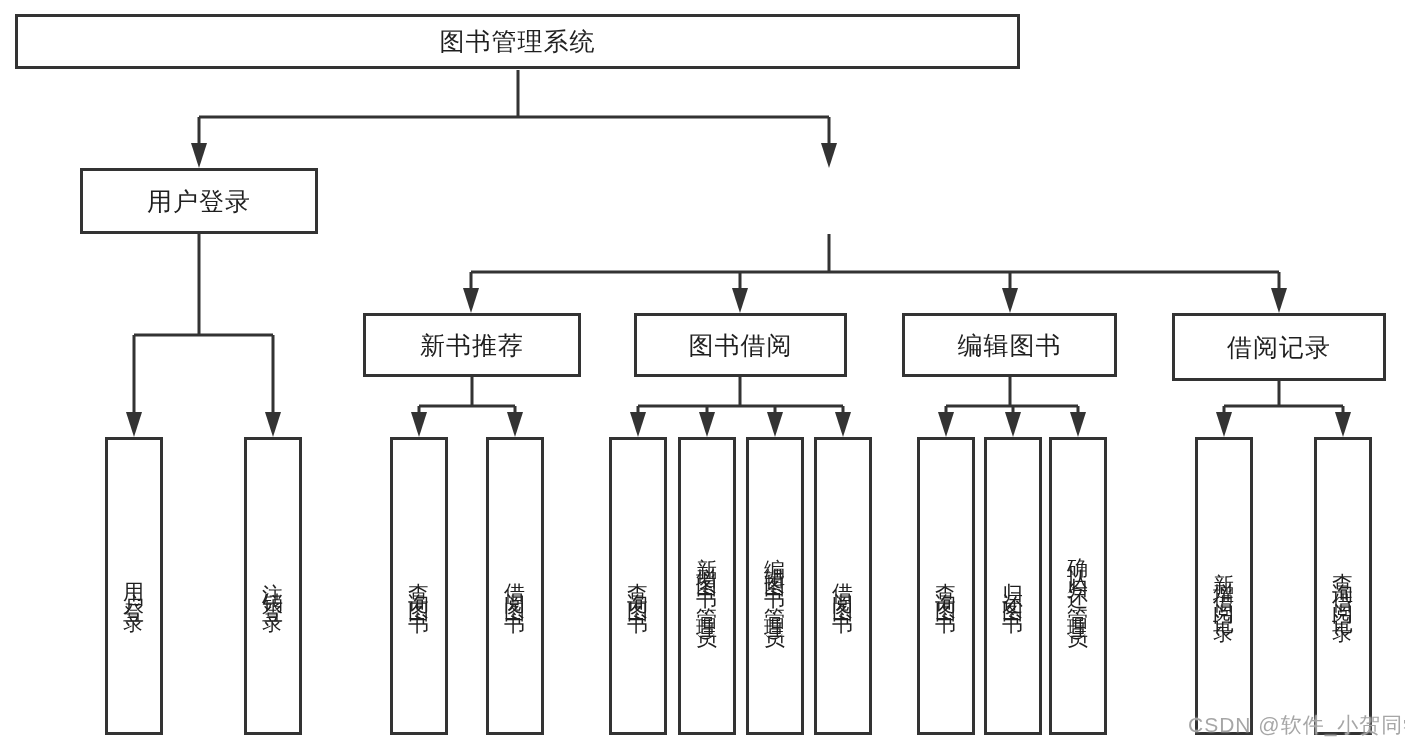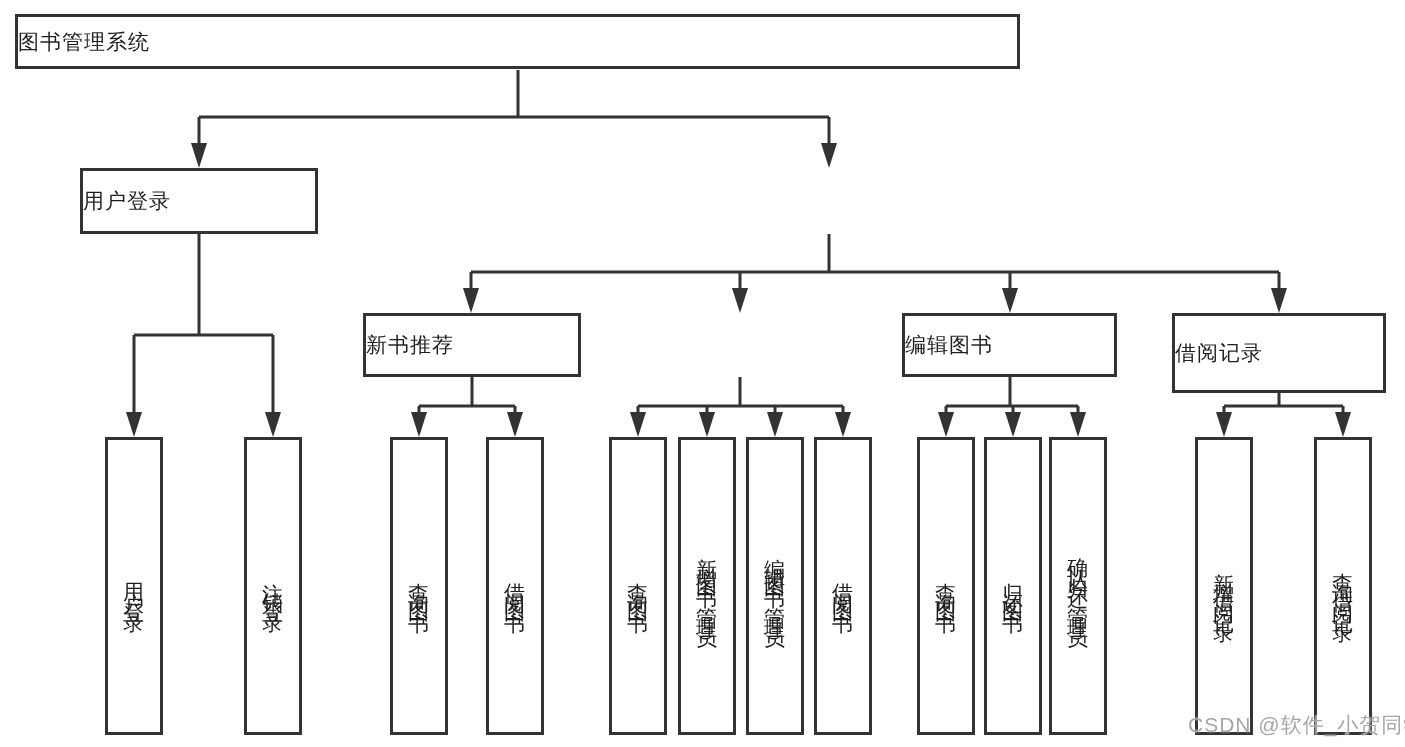--- a/index.html
+++ b/index.html
@@ -9,22 +9,22 @@
     background:#ffffff;
     font-family:"Liberation Sans",sans-serif;
     overflow:hidden;
   }
   .connectors{position:absolute;left:0;top:0;z-index:1;}
   .connectors path{stroke:#333333;stroke-width:3;fill:none;}
   .connectors polygon{fill:#333333;stroke:none;}
   .hbox{
     position:absolute;z-index:2;box-sizing:border-box;
     border:3px solid #333333;background:#ffffff;
-    display:flex;align-items:center;justify-content:flex-start;
-    font-size:21px;color:#1f1f1f;letter-spacing:1px;
+    display:flex;align-items:center;justify-content:center;
+    font-size:25px;color:#1f1f1f;letter-spacing:1px;
   }
   .vbox{
     position:absolute;z-index:2;box-sizing:border-box;
     border:3px solid #333333;background:#ffffff;
     display:flex;align-items:center;justify-content:center;
   }
   .vtext{
     writing-mode:vertical-rl;text-orientation:mixed;
     font-size:21px;color:#1f1f1f;letter-spacing:10px;
     white-space:nowrap;line-height:1;
@@ -95,24 +95,27 @@
     <span>图书管理系统</span>
   </div>
 
   <div class="hbox" style="left:80px;top:168px;width:238px;height:66px;">
     <span>用户登录</span>
   </div>
 
   <div class="hbox" style="left:363px;top:313px;width:218px;height:64px;">
     <span>新书推荐</span>
   </div>
+  <div class="hbox" style="left:634px;top:313px;width:213px;height:64px;">
+    <span>图书借阅</span>
+  </div>
   <div class="hbox" style="left:902px;top:313px;width:215px;height:64px;">
     <span>编辑图书</span>
   </div>
-  <div class="hbox" style="left:1172px;top:313px;width:214px;height:80px;">
+  <div class="hbox" style="left:1172px;top:313px;width:214px;height:68px;">
     <span>借阅记录</span>
   </div>
 
   <div class="vbox" style="left:105px;top:437px;width:58px;height:298px;">
     <span class="vtext">用户登录</span>
   </div>
   <div class="vbox" style="left:244px;top:437px;width:58px;height:298px;">
     <span class="vtext">注销登录</span>
   </div>
 

